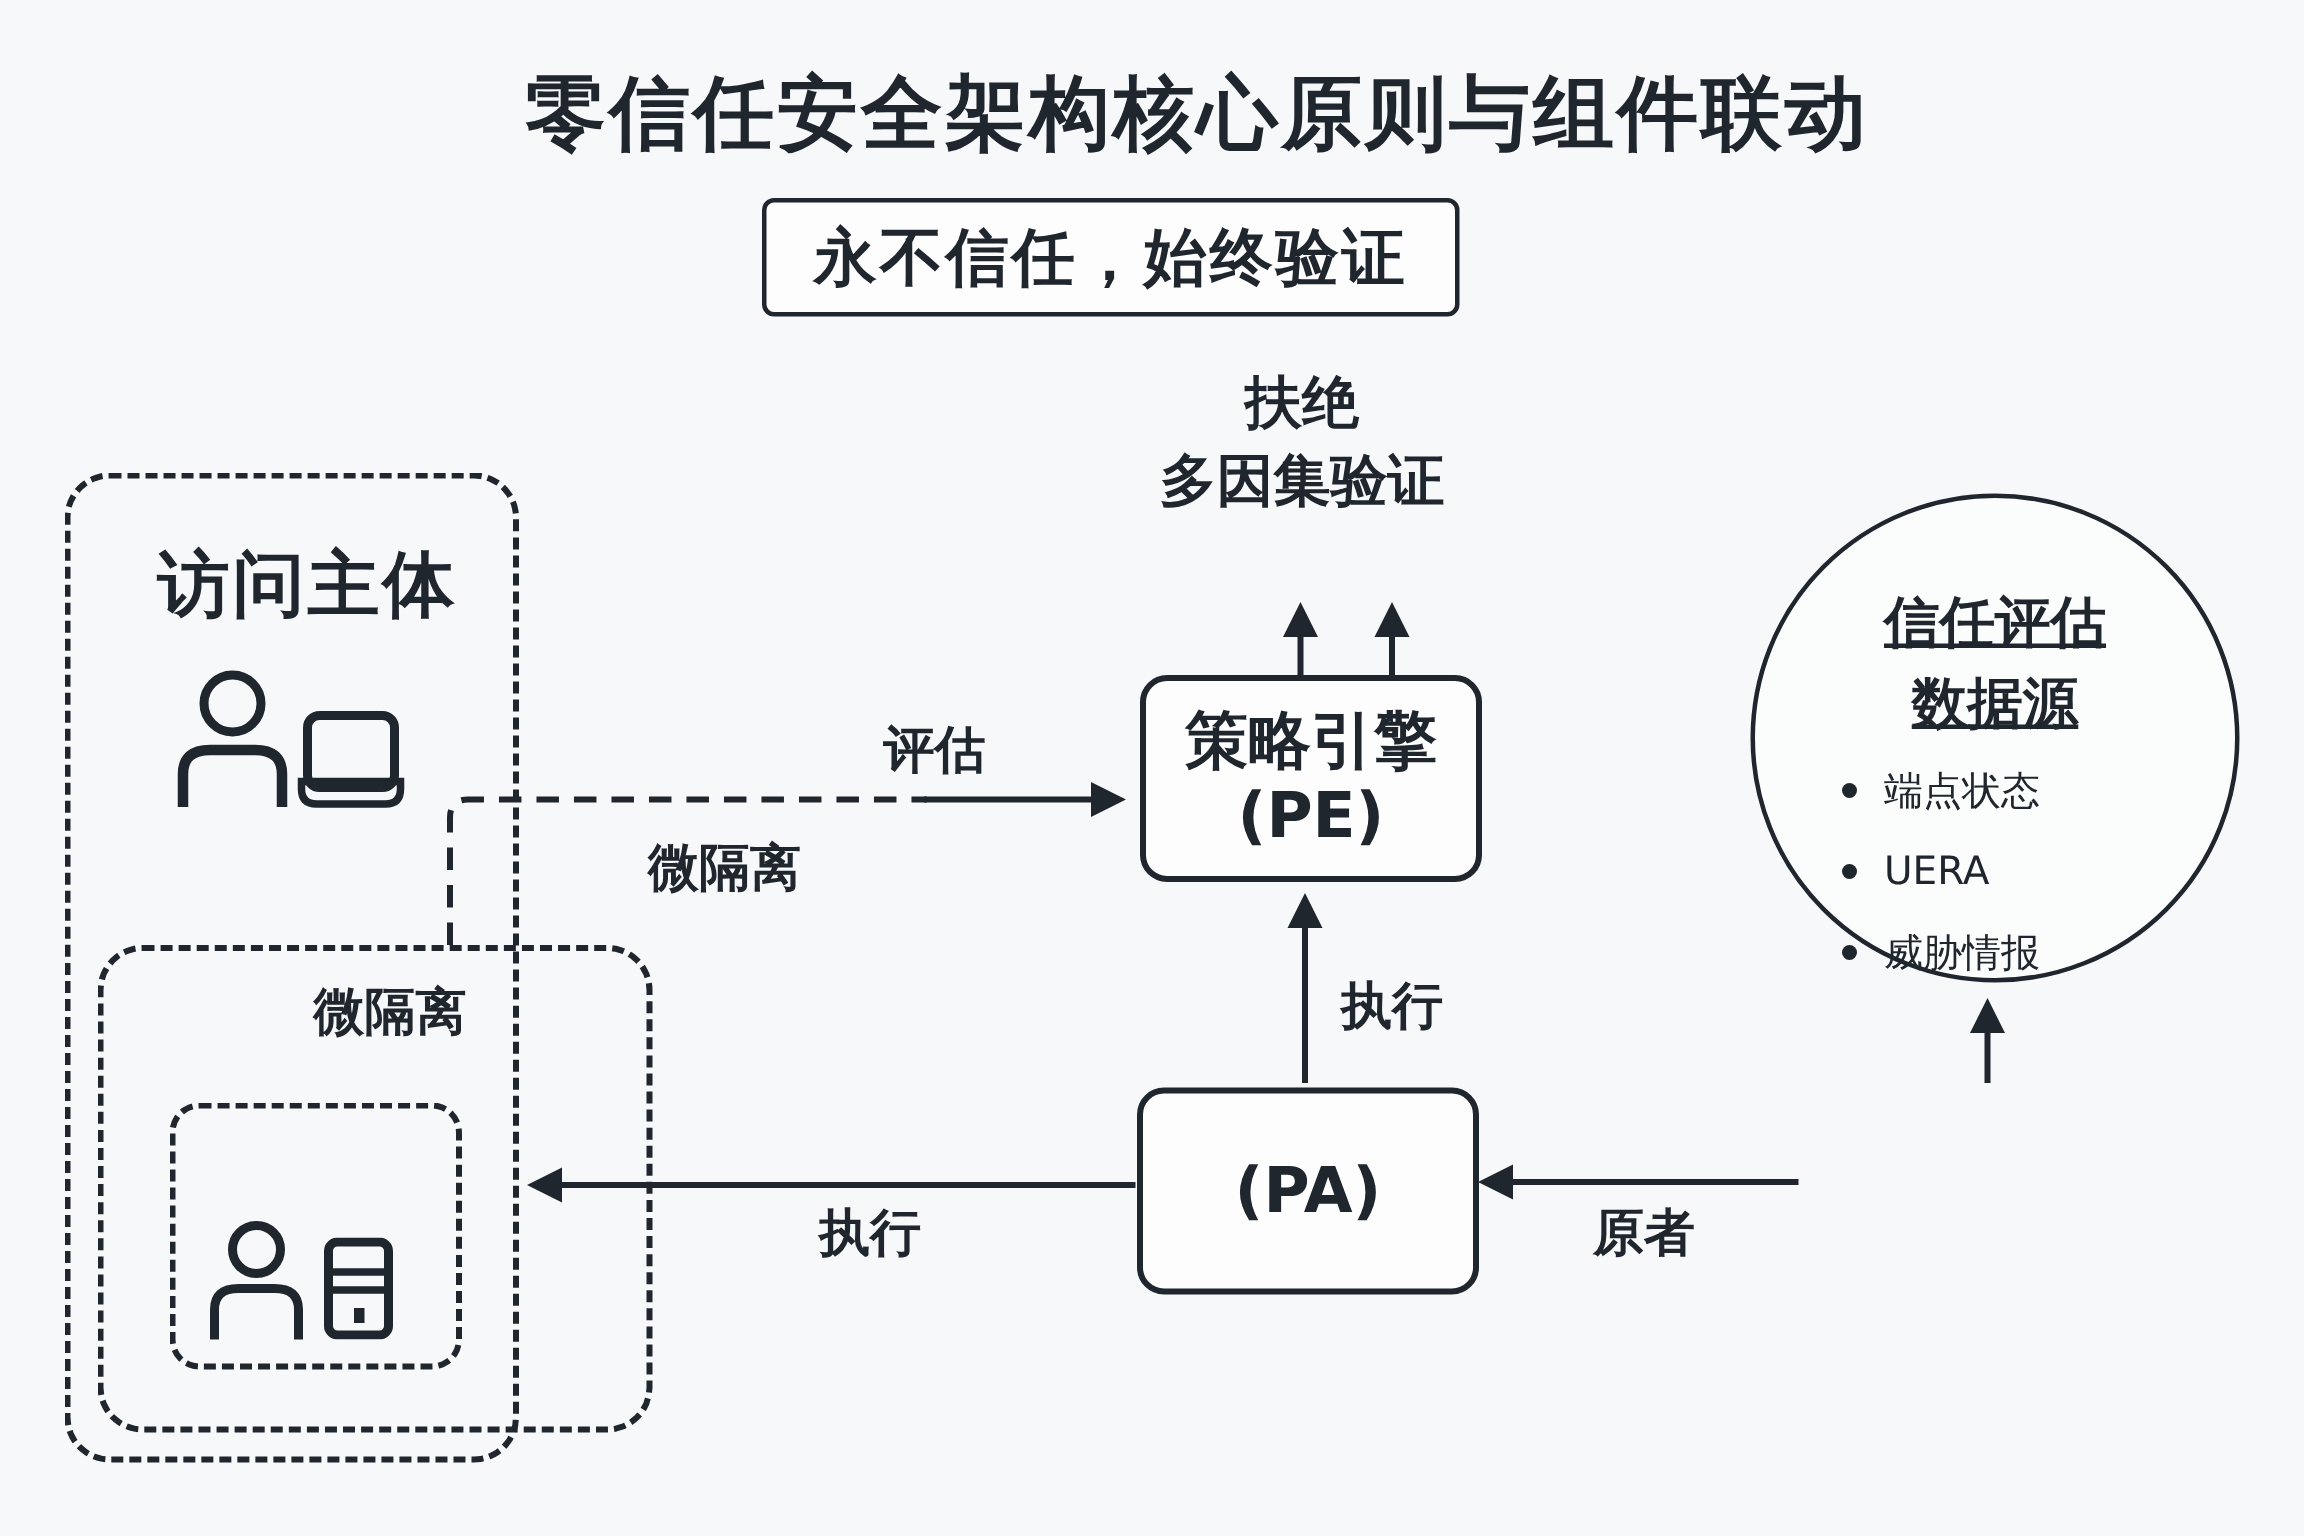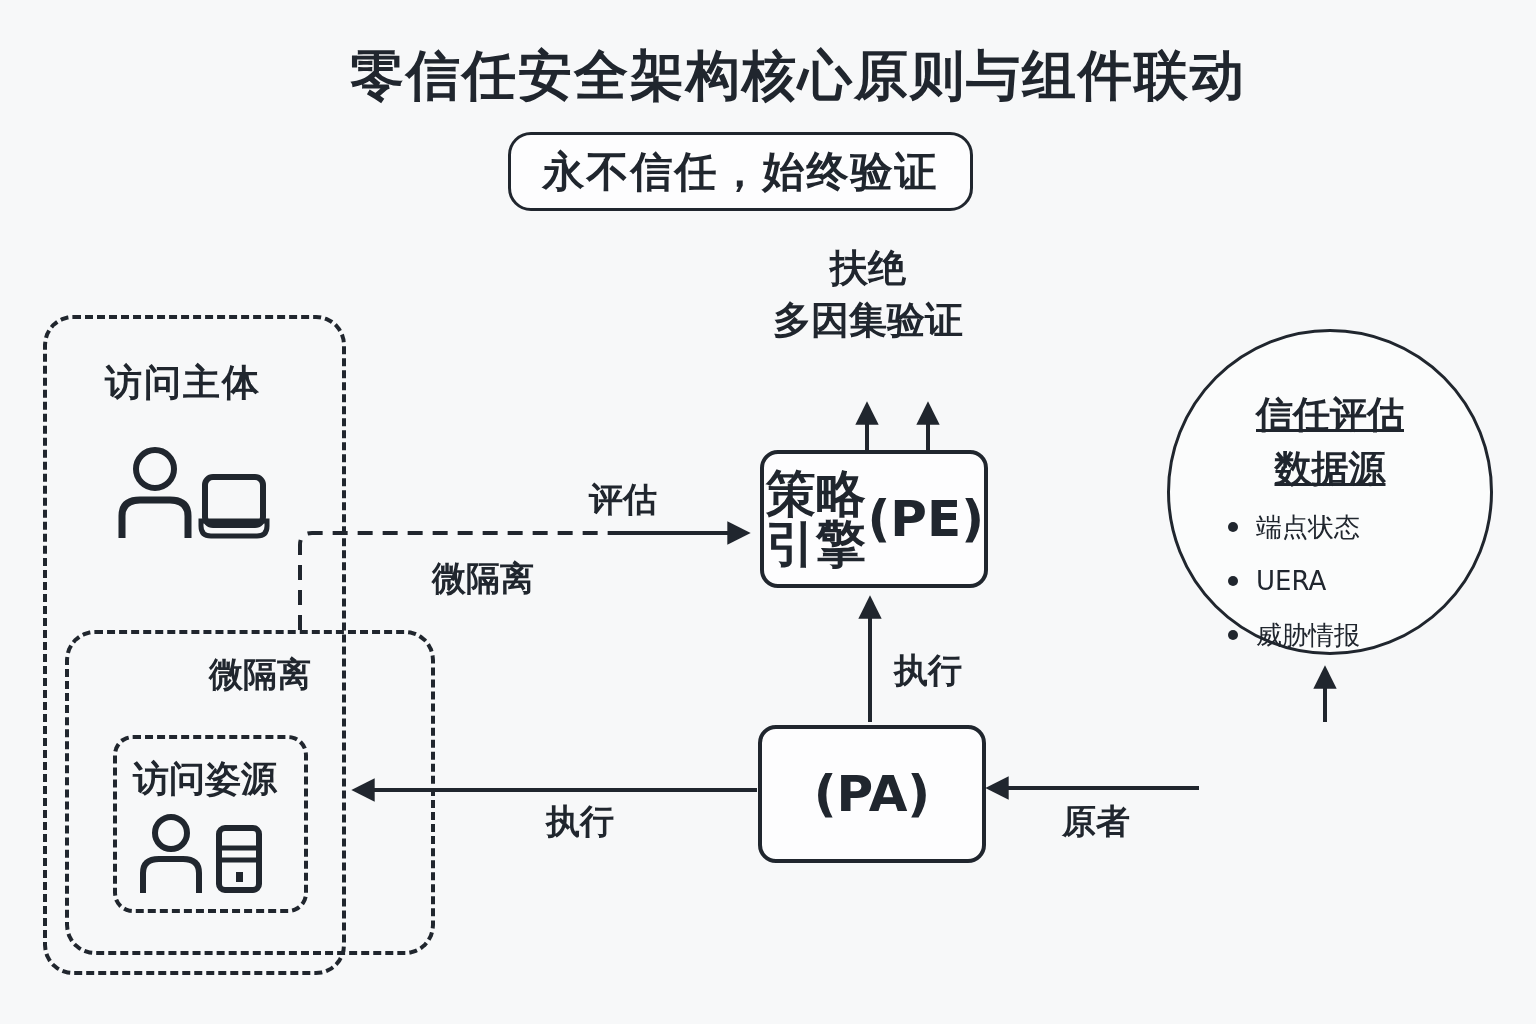--- a/index.html
+++ b/index.html
@@ -8,44 +8,44 @@
     background:#f7f8f9;color:#20262e;
     font-family:"DejaVu Sans","Liberation Sans",sans-serif;
   }
   .abs{position:absolute;}
   .title{
     left:0;top:40px;width:1536px;text-align:center;
     font-size:54px;font-weight:bold;letter-spacing:2px;margin-left:30px;
   }
   .banner{
     left:508px;top:132px;width:459px;height:73px;
-    border:3.5px solid #20262e;border-radius:23px;background:#fdfdfe;
+    border:3.5px solid #20262e;border-radius:8px;background:#fdfdfe;
     display:flex;align-items:center;justify-content:center;
     font-size:42px;font-weight:bold;letter-spacing:2px;
   }
   .decisions{
     left:868px;top:242px;transform:translateX(-50%);
     text-align:center;font-size:38px;font-weight:bold;line-height:52px;white-space:nowrap;
   }
   .node{
     border:4px solid #20262e;border-radius:18px;background:#fdfdfe;
-    display:flex;align-items:center;justify-content:center;
-    font-weight:bold;text-align:center;line-height:50px;font-size:50px;
+    display:flex;flex-direction:column;align-items:center;justify-content:center;
+    font-weight:bold;text-align:center;line-height:50px;font-size:42px;
   }
   .node-pe{left:760px;top:450px;width:220px;height:130px;}
   .node-pa{left:758px;top:725px;width:220px;height:130px;}
   .node-idp{left:1202px;top:725px;width:251px;height:130px;}
   .zone{
     border:4px dashed #20262e;background:transparent;
   }
   .zone-subject{left:43px;top:315px;width:295px;height:652px;border-radius:30px;}
   .zone-microseg{left:65px;top:630px;width:362px;height:317px;border-radius:30px;}
   .zone-resource{left:113px;top:735px;width:187px;height:170px;border-radius:20px;}
   .zone-label{font-weight:bold;white-space:nowrap;}
-  .lbl-subject{left:105px;top:358px;font-size:37px;letter-spacing:2px;}
+  .lbl-subject{left:105px;top:358px;font-size:48px;letter-spacing:2px;}
   .lbl-microseg-inner{left:260px;top:652px;transform:translateX(-50%);font-size:34px;}
   .lbl-resource{left:205px;top:755px;transform:translateX(-50%);font-size:36px;}
   .edge-label{
     font-size:34px;font-weight:bold;white-space:nowrap;
     transform:translate(-50%,-50%);
   }
   .circle{
     left:1167px;top:329px;width:326px;height:326px;border-radius:50%;
     border:3px solid #20262e;background:#fbfcfc;box-sizing:border-box;
   }
@@ -73,21 +73,20 @@
     <div>扶绝</div>
     <div>多因集验证</div>
   </div>
 
   <div class="abs zone zone-subject"></div>
   <div class="abs zone zone-microseg"></div>
   <div class="abs zone zone-resource"></div>
 
   <div class="abs zone-label lbl-subject">访问主体</div>
   <div class="abs zone-label lbl-microseg-inner">微隔离</div>
-  <div class="abs zone-label lbl-resource">访问姿源</div>
 
   <svg class="abs icon" style="left:114px;top:444px;" width="80" height="96" viewBox="0 0 80 96">
     <circle cx="41" cy="25" r="19" fill="none" stroke="#20262e" stroke-width="6"></circle>
     <path d="M 8 94 V 72 Q 8 56 26 56 H 56 Q 74 56 74 72 V 94" fill="none" stroke="#20262e" stroke-width="7"></path>
   </svg>
   <svg class="abs icon" style="left:198px;top:474px;" width="72" height="66" viewBox="0 0 72 66">
     <rect x="7" y="3" width="58" height="48" rx="8" fill="none" stroke="#20262e" stroke-width="6"></rect>
     <path d="M 3 47 H 69 V 52 Q 69 62 59 62 H 13 Q 3 62 3 52 Z" fill="none" stroke="#20262e" stroke-width="5"></path>
   </svg>
 

